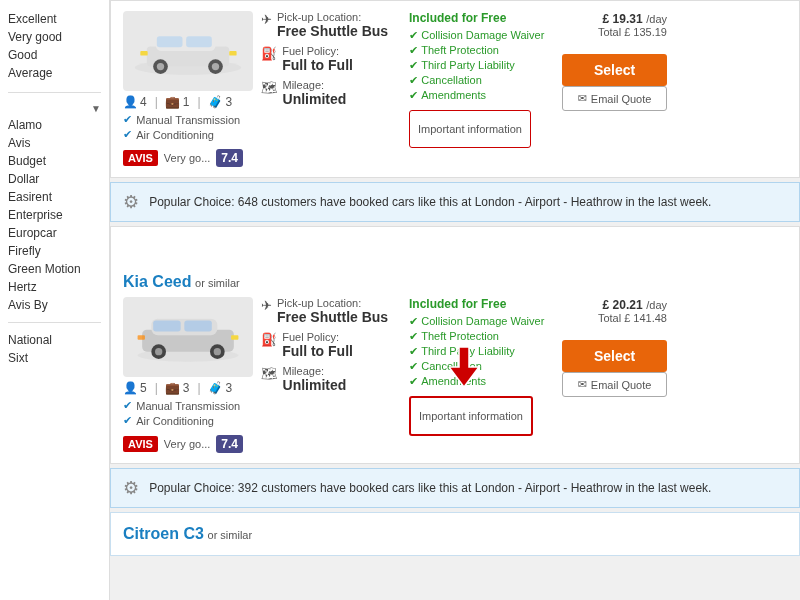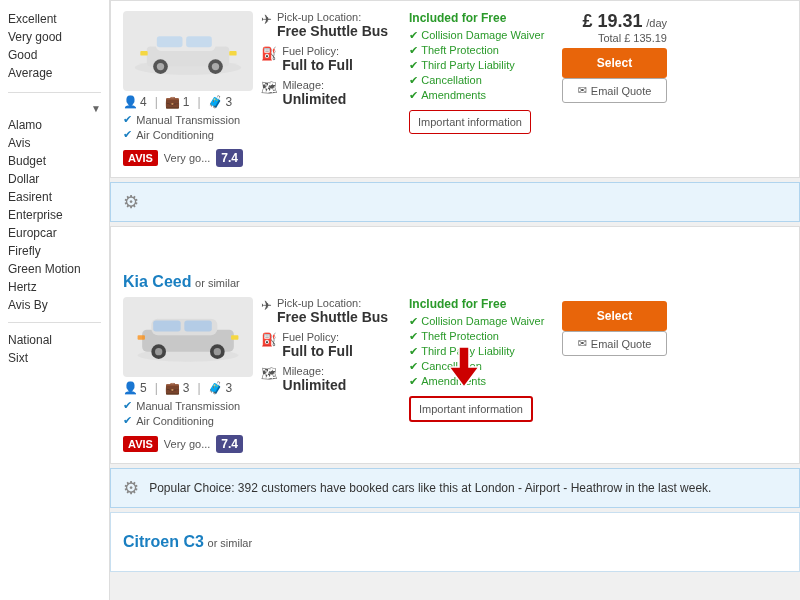--- a/index.html
+++ b/index.html
@@ -96,26 +96,26 @@
     }
     .included-title { color: #2a9a2a; font-weight: bold; font-size: 12px; margin-bottom: 4px; }
     .included-item { color: #2a9a2a; font-size: 11px; margin-bottom: 2px; display: flex; align-items: flex-start; gap: 3px; }
     .included-item .check { color: #2a9a2a; font-size: 11px; }
     .price-total { font-size: 11px; color: #555; }
     .select-btn {
       background: #e8650a;
       color: #fff;
       border: none;
       padding: 8px 18px;
-      font-size: 12px;
+      font-size: 14px;
       font-weight: bold;
       border-radius: 3px;
       cursor: pointer;
       width: 100%;
-      margin-top: 4px;
+      margin-top: 16px;
     }
     .email-btn {
       background: #fff;
       color: #555;
       border: 1px solid #aaa;
       padding: 5px 8px;
       font-size: 11px;
       border-radius: 3px;
       cursor: pointer;
       width: 100%;
@@ -123,21 +123,21 @@
       align-items: center;
       justify-content: center;
       gap: 4px;
     }
 
     
     .important-btn {
       background: #fff;
       color: #555;
       border: 1px solid #cc0000;
-      padding: 5px 8px;
+      padding: 12px 8px;
       font-size: 11px;
       border-radius: 3px;
       cursor: pointer;
     }
     .important-btn.highlighted {
       border: 2px solid #cc0000;
     }
     .car-name { font-size: 16px; font-weight: bold; color: #1a7fc1; }
     .car-similar { font-size: 11px; color: #555; }
     .car-type { font-size: 11px; color: #555; margin-bottom: 4px; }
@@ -184,29 +184,29 @@
       align-items: stretch;
       min-width: 105px;
     }
 
     .price-per-day {
       font-size: 11px;
       color: #555;
       text-align: right;
     }
     .price-amount {
-      font-size: 18px;
+      font-size: 12px;
       font-weight: bold;
       color: #333;
     }
     .citroen-card {
       background: #fff;
       border: 1px solid #c8dff0;
       margin-bottom: 4px;
-      padding: 20px 12px;
+      padding: 12px 12px;
     }
   </style>
 </head>
 <body>
 
 <div class="sidebar">
   <div class="sidebar-section">
     <div class="sidebar-rating">Excellent</div>
     <div class="sidebar-rating">Very good</div>
     <div class="sidebar-rating">Good</div>
@@ -349,20 +349,21 @@
         <button class="email-btn">
           <span>✉</span>
           <span>Email Quote</span>
         </button>
       </div>
     </div>
   </div>
 
   <div class="popular-banner">
     <span class="popular-icon">⚙</span>
+    <span class="popular-text">Popular Choice: 648 customers have booked cars like this at London - Airport - Heathrow in the last week.</span>
   </div>
 
   <div class="card-wrapper">
     <div style="padding: 6px 12px 2px 12px; margin-top: 40px;">
       <span class="car-name">Kia Ceed</span>
       <span class="car-similar"> </span>
       <span class="car-similar">or similar</span>
     </div>
     <div class="card-top-row" style="padding-top:4px;">
 
@@ -464,20 +465,25 @@
           <svg width="50" height="50" viewBox="0 0 50 50">
             <polygon points="10,5 20,5 20,25 30,25 15,45 0,25 10,25" fill="#cc0000" stroke="#fff" stroke-width="1.5"></polygon>
           </svg>
         </div>
         <div class="btn-row" style="margin-top:8px;">
           <button class="important-btn highlighted">Important information</button>
         </div>
       </div>
 
       <div class="actions-col">
+        <div style="text-align:right;">
+          <span class="price-amount">£ 20.21</span>
+          <span class="price-per-day">/day</span>
+          <div class="price-total">Total £ 141.48</div>
+        </div>
         <button class="select-btn">Select</button>
         <button class="email-btn">
           <span>✉</span>
           <span>Email Quote</span>
         </button>
       </div>
     </div>
   </div>
 
   <div class="popular-banner">

